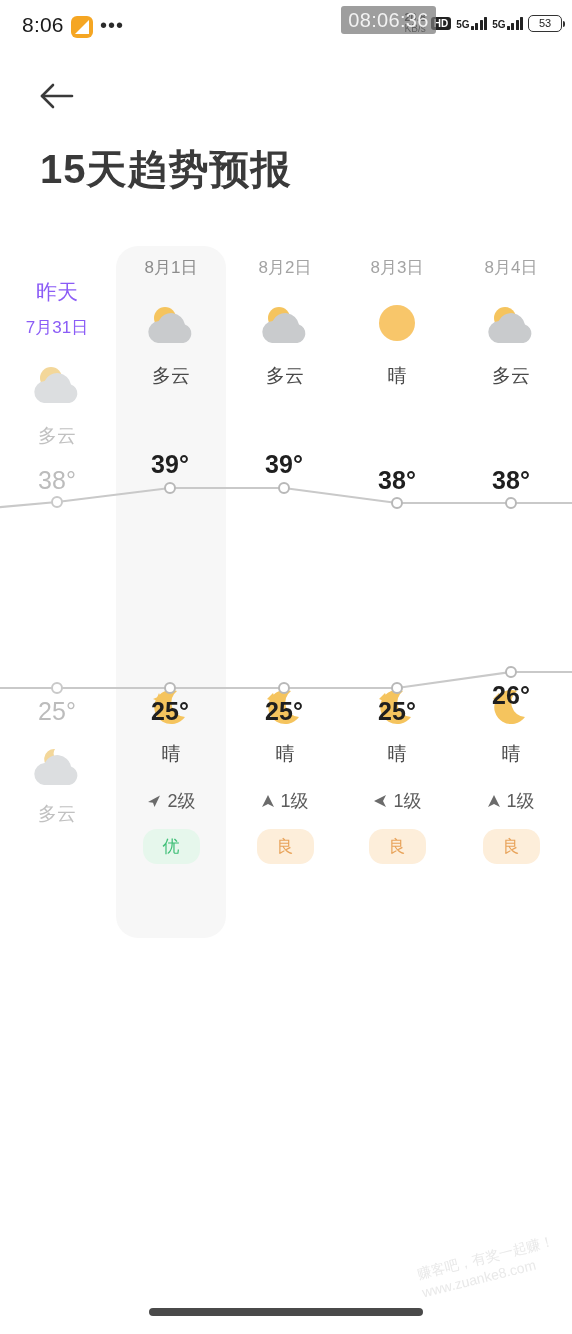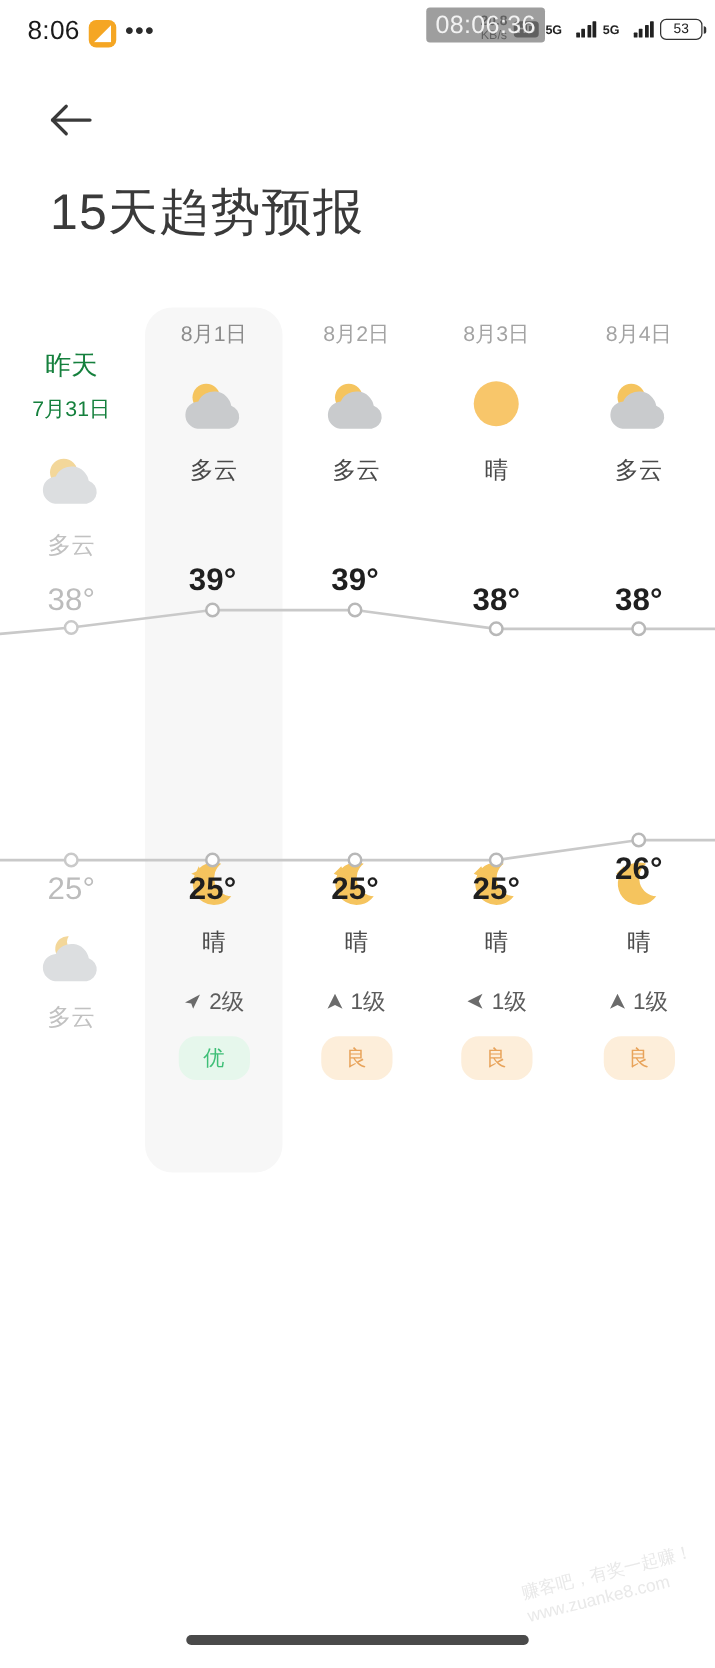--- a/index.html
+++ b/index.html
@@ -42,21 +42,21 @@
   .sb-net .u { font-size: 10px; display: block; }
   .sb-hd {
     background: #222; color: #fff; font-size: 10px; font-weight: bold;
     padding: 1px 3px; border-radius: 3px; line-height: 11px;
   }
   .sb-5g { font-size: 10px; color: #222; vertical-align: top; font-weight: bold; }
   .bars { display: inline-flex; align-items: flex-end; gap: 1.5px; height: 14px; }
   .bars i { width: 3px; background: #222; border-radius: .5px; display: block; }
   .bars i:nth-child(1){height:4px} .bars i:nth-child(2){height:7px}
   .bars i:nth-child(3){height:10px} .bars i:nth-child(4){height:13px}
-  .sig-group { display: flex; align-items: flex-end; gap: 11px; }
+  .sig-group { display: flex; align-items: flex-end; gap: 1px; }
   .sb-batt {
     width: 34px; height: 17px; border: 1.6px solid #333; border-radius: 5px;
     position: relative; display: flex; align-items: center; justify-content: center;
   }
   .sb-batt::after {
     content:""; position:absolute; right:-4px; top:5px; width:2.5px; height:6px;
     background:#333; border-radius:0 2px 2px 0;
   }
   .sb-batt span { font-size: 11px; color: #222; }
 
@@ -71,42 +71,42 @@
   .rec-overlay span { color: #f2f2f2; font-size: 20px; letter-spacing: .3px; }
 
   
   .back-btn {
     position: absolute; left: 38px; top: 76px;
     width: 42px; height: 40px;
   }
   .back-btn svg { display: block; }
   .page-title {
     position: absolute; left: 40px; top: 142px;
-    font-size: 40px; color: #3a3a3a; font-weight: 400; letter-spacing: 1px;
+    font-size: 40px; color: #3a3a3a; font-weight: 700; letter-spacing: 1px;
   }
 
   
   .today-hl {
     position: absolute; left: 116px; top: 246px;
     width: 110px; height: 692px;
     background: #f7f7f7; border-radius: 22px;
   }
   .cols { position: absolute; left: 0; top: 246px; width: 572px; height: 700px; }
   .col {
     position: absolute; top: 0; width: 114px; text-align: center;
   }
   .col.c0 { left: 0px;   }
   .col.c1 { left: 114px; }
   .col.c2 { left: 228px; }
   .col.c3 { left: 340px; }
   .col.c4 { left: 454px; }
 
   .d-name { font-size: 21px; color: #8c8c8c; margin-top: 32px; }
   .d-date { font-size: 17px; color: #a3a3a3; margin-top: 10px; }
-  .col.past .d-name, .col.past .d-date { color: #15803d; }
+  .col.past .d-name, .col.past .d-date { color: #8b5cf6; }
   .col.today .d-name { color: #6d6d6d; }
   .col.today .d-date { color: #8c8c8c; }
 
   .icon-slot { height: 56px; margin-top: 22px; position: relative; }
   .icon-wrap { position: absolute; left: 50%; top: 0; transform: translateX(-50%); }
 
   .cond { font-size: 19px; color: #4a4a4a; margin-top: 6px; }
   .col.past .cond { color: #c1c1c1; }
 
   .night-slot { height: 54px; position: relative; }

